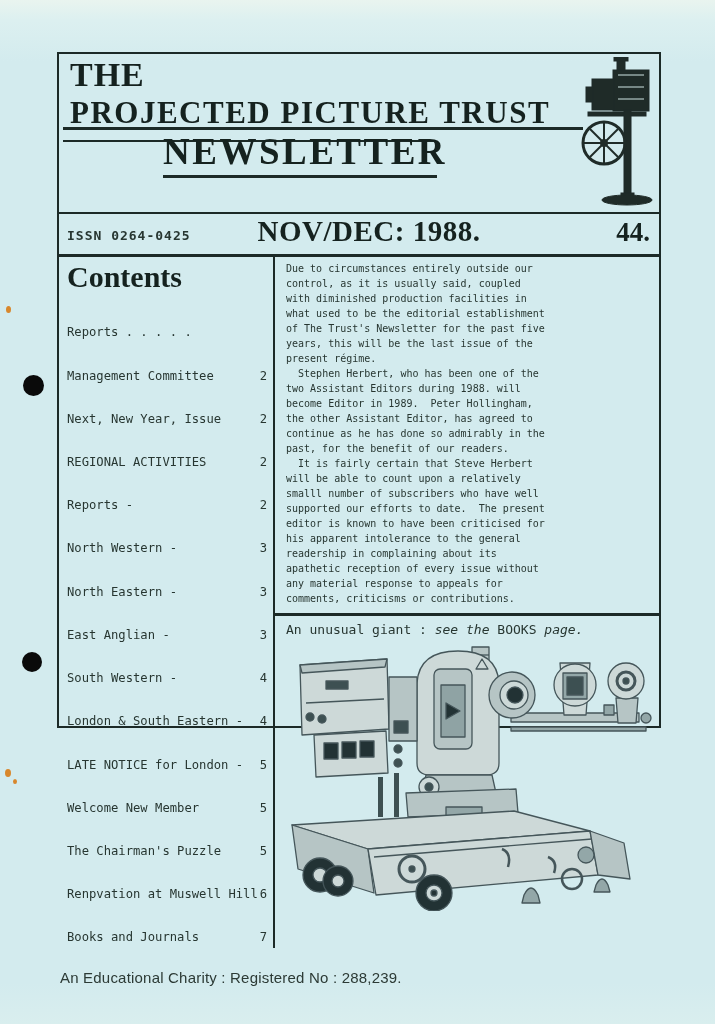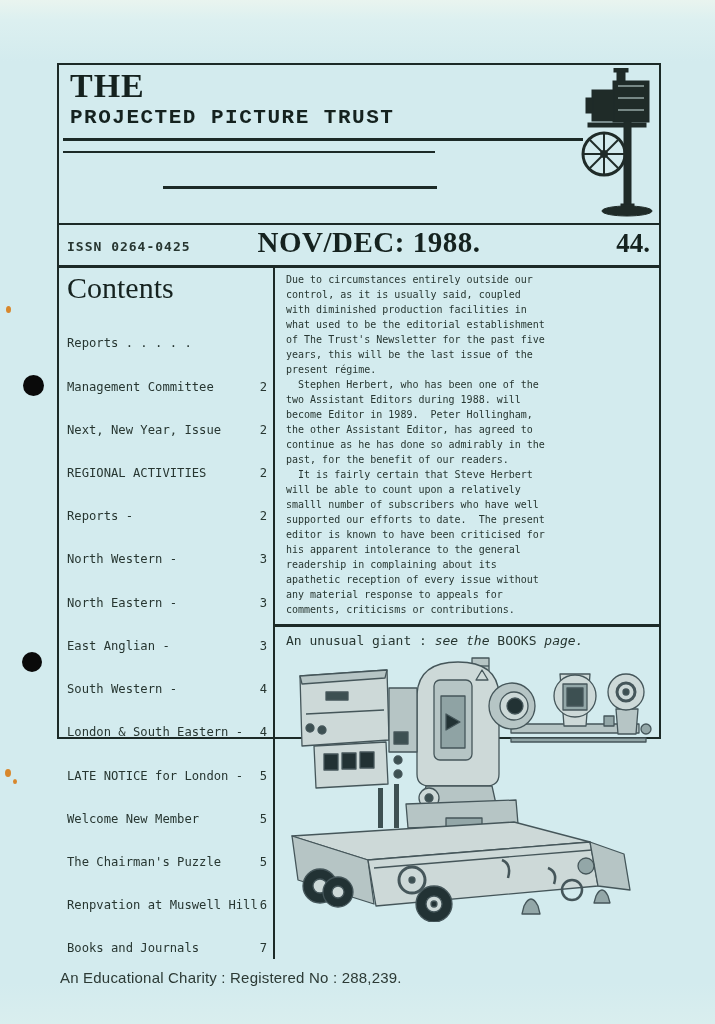--- a/index.html
+++ b/index.html
@@ -3,44 +3,44 @@
 <meta charset="utf-8">
 <style>
   html,body{margin:0;padding:0;}
   body{
     width:715px;height:1024px;position:relative;overflow:hidden;
     background:linear-gradient(180deg,#e9f4ef 0%,#dcf0f0 2%,#d3ebee 6%,#d3ebee 96%,#d9eeee 100%);
     font-family:"DejaVu Sans Mono",monospace;color:#273631;
   }
   .hole{position:absolute;background:#0a0a0a;border-radius:50%;}
   .speck{position:absolute;background:#d8872c;border-radius:50%;}
-  .frame{position:absolute;left:57px;top:63px;width:604px;height:676px;
+  .frame{position:absolute;left:57px;top:52px;width:604px;height:676px;
     border:2.5px solid #1c2a27;box-sizing:border-box;background:transparent;}
   
   .masthead{position:relative;height:158px;font-family:"Liberation Serif",serif;color:#15221f;}
   .mh-the{position:absolute;left:11px;top:2px;font-size:34px;font-weight:700;letter-spacing:1px;}
-  .mh-title{position:absolute;left:11px;top:41px;font-size:21px;font-weight:700;letter-spacing:1.5px;white-space:nowrap;font-family:Liberation Mono, monospace;}
+  .mh-title{position:absolute;left:11px;top:41px;font-size:31px;font-weight:700;letter-spacing:1.5px;white-space:nowrap;}
   .mh-rule1{position:absolute;left:4px;top:73px;width:520px;height:2.5px;background:#1c2a27;}
   .mh-strike{position:absolute;left:4px;top:86px;width:372px;height:2px;background:#1c2a27;}
   .mh-news{position:absolute;left:104px;top:76px;font-size:37px;font-weight:700;letter-spacing:2.5px;}
   .mh-rule2{position:absolute;left:104px;top:121px;width:274px;height:2.5px;background:#1c2a27;}
   .mh-proj{position:absolute;right:5px;top:3px;}
   
   .issnrow{position:relative;height:40px;border-top:2.5px solid #1c2a27;}
   .issn{position:absolute;left:8px;top:14px;font-size:13px;font-weight:700;letter-spacing:1px;}
   .issue-date{position:absolute;left:0;right:0;top:1px;text-align:center;transform:translateX(10px);
     font-family:"Liberation Serif",serif;font-size:29px;font-weight:700;color:#15221f;letter-spacing:0.5px;}
   .issue-num{position:absolute;right:9px;top:3px;font-family:"Liberation Serif",serif;
     font-size:27px;font-weight:700;color:#15221f;}
   
   .cols{display:flex;border-top:3px solid #1c2a27;height:691px;}
   .col-left{width:216px;border-right:2.5px solid #1c2a27;box-sizing:border-box;
     padding:4px 6px 0 8px;overflow:hidden;}
   .col-right{flex:1;box-sizing:border-box;padding:2px 9px 0 11px;overflow:hidden;}
-  .sec-h{font-family:"Liberation Serif",serif;font-size:30px;font-weight:400;color:#15221f;
+  .sec-h{font-family:"Liberation Serif",serif;font-size:30px;font-weight:700;color:#15221f;
     margin:0 0 4px 0;line-height:1.05;}
   
   .toc{font-size:12.2px;line-height:14.4px;white-space:pre;}
   .toc-row{display:flex;justify-content:space-between;}
   .it{font-style:italic;}
   
   .article-body{font-size:10px;line-height:15px;white-space:pre-wrap;margin:2px 0 0 0;}
   .cap-rule{height:2.5px;background:#1c2a27;margin:7px -9px 6px -11px;}
   .caption{font-size:13px;line-height:16px;white-space:pre;}
   .machine{display:block;margin:5px 0 0 0;}
@@ -57,20 +57,21 @@
 <div class="speck" style="left:5px;top:769px;width:6px;height:8px;"></div>
 <div class="speck" style="left:13px;top:779px;width:4px;height:5px;"></div>
 
 <div class="frame">
 
   <div class="masthead">
     <div class="mh-the">THE</div>
     <div class="mh-title">PROJECTED PICTURE TRUST</div>
     <div class="mh-rule1"></div>
     <div class="mh-strike"></div>
+    <div class="mh-news">NEWSLETTER</div>
     <div class="mh-rule2"></div>
     <svg class="mh-proj" width="74" height="150" viewBox="0 0 74 150">
       <g fill="#1f2b28" stroke="#1f2b28">
         <rect x="34" y="0" width="14" height="4"></rect>
         <rect x="37" y="4" width="8" height="10"></rect>
         <rect x="33" y="13" width="36" height="41"></rect>
         <rect x="12" y="22" width="22" height="31"></rect>
         <rect x="6" y="30" width="7" height="15"></rect>
         <rect x="8" y="55" width="58" height="4"></rect>
         <rect x="44" y="53" width="7" height="86"></rect>

